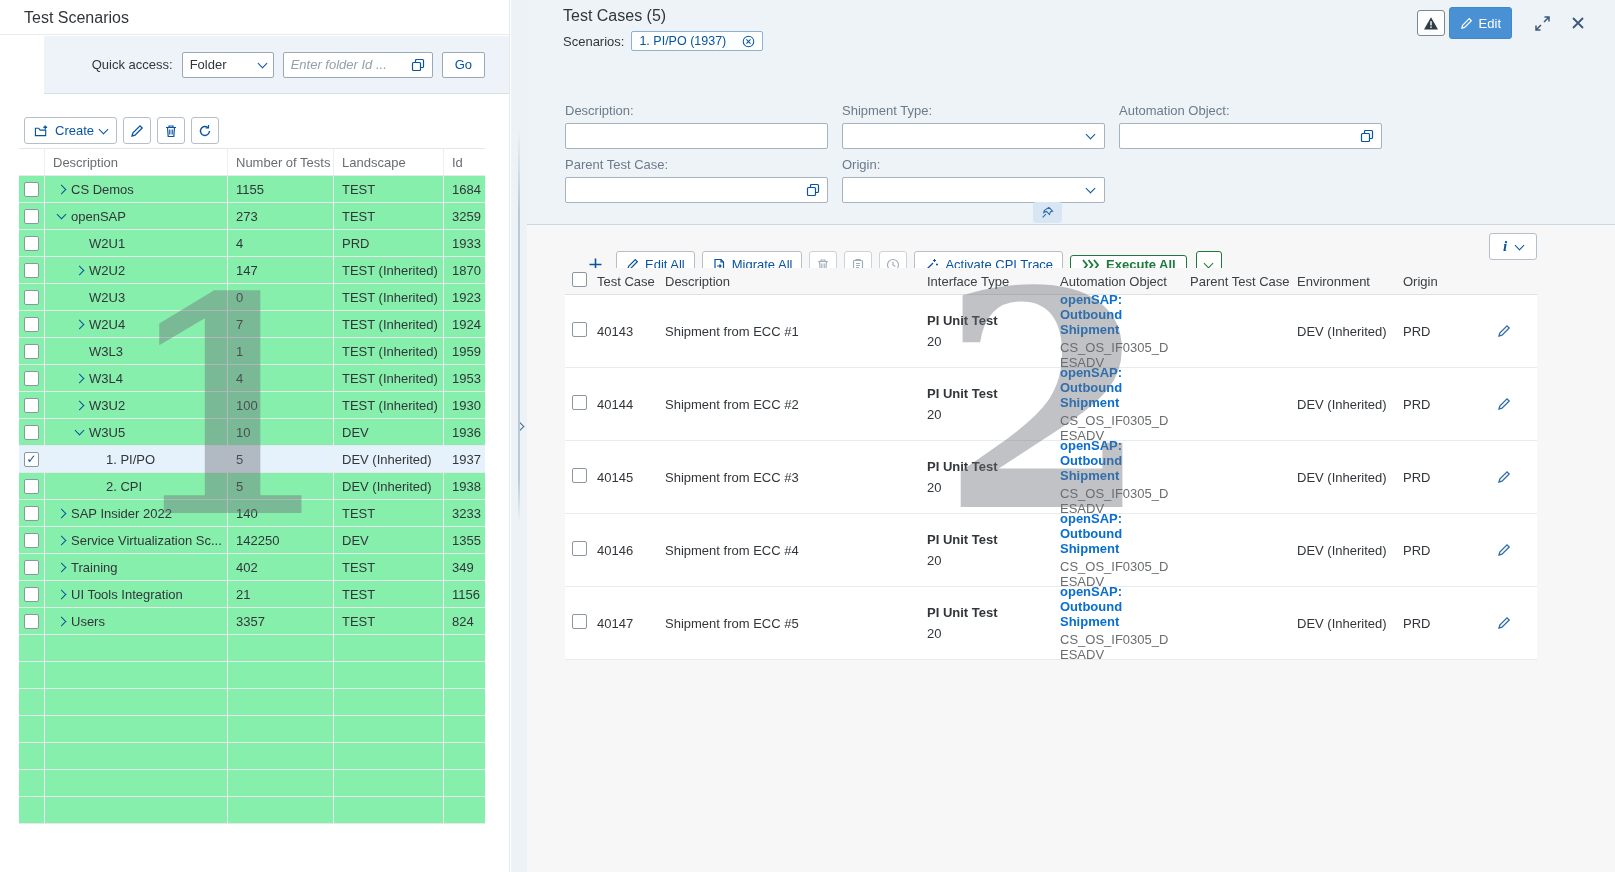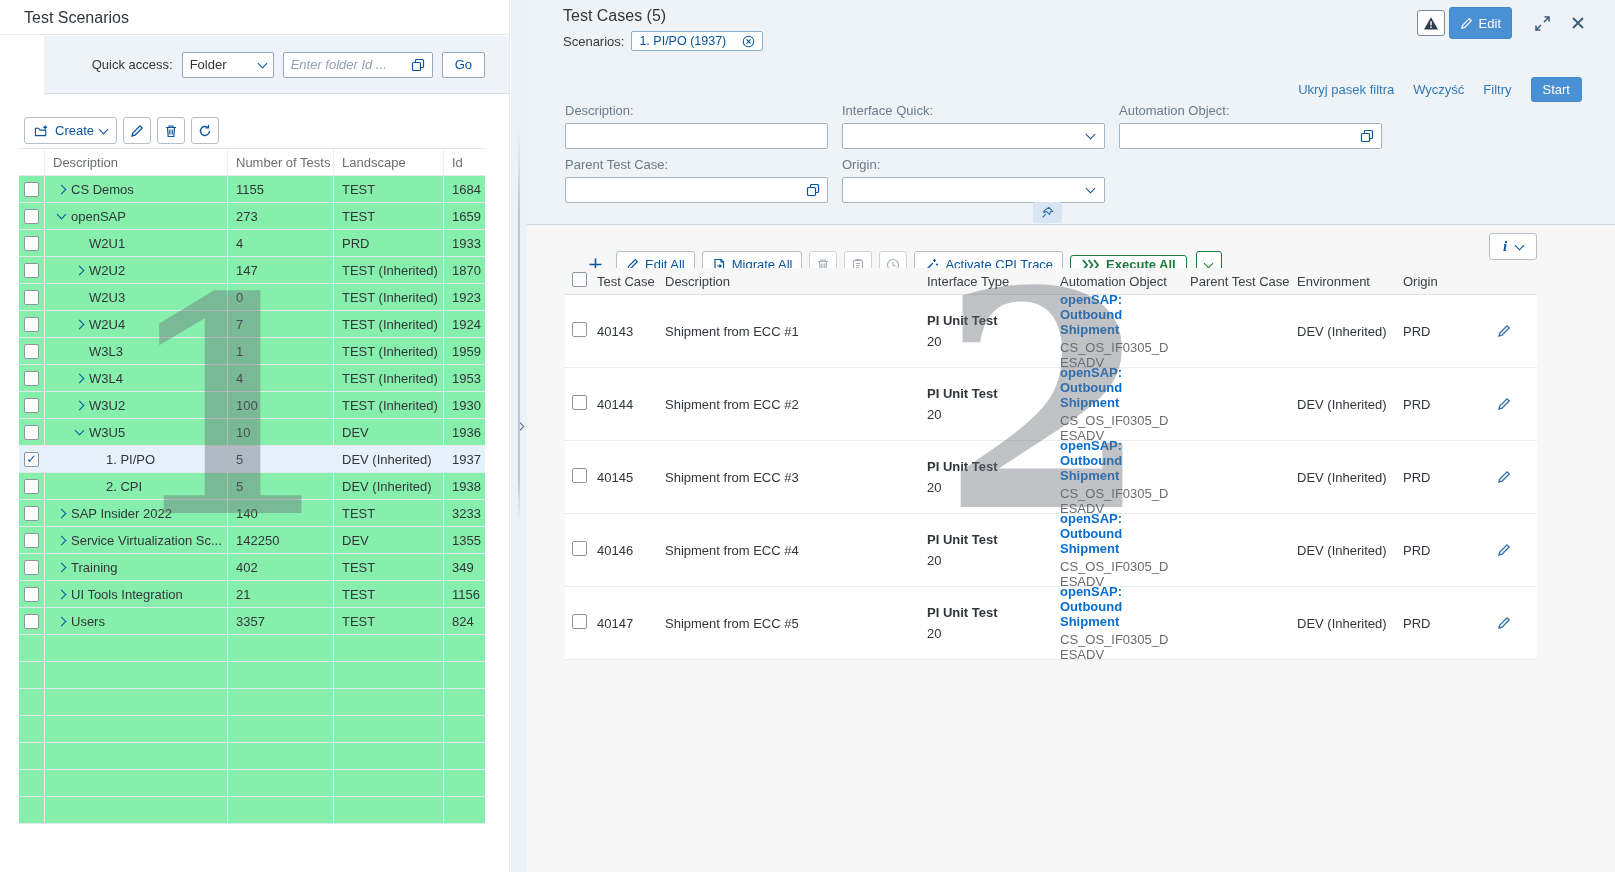--- a/index.html
+++ b/index.html
@@ -196,21 +196,21 @@
   <div class="lrow">
     <div class="c-sel">
             <span class="cb"></span>
           </div>
     <div class="tree lvl0">
       <span class="chev down"></span>
       <span class="t-desc">openSAP</span>
     </div>
     <div class="t-tests">273</div>
     <div class="t-land">TEST</div>
-    <div class="t-id">1659</div>
+    <div class="t-id">3259</div>
   </div>
 
   <div class="lrow">
     <div class="c-sel">
             <span class="cb"></span>
           </div>
     <div class="tree lvl1">
       <span class="chev hidden"></span>
       <span class="t-desc">W2U1</span>
     </div>
@@ -526,39 +526,33 @@
             <path d="M10.5 2h4.5v4.5M15 2l-5 5M6.5 15H2v-4.5M2 15l5-5"></path>
           </svg>
       </span>
       <span class="close-ic">
         <svg width="14" height="14" viewBox="0 0 14 14" fill="none" stroke="currentColor" stroke-width="1.8">
             <path d="M2 2l10 10M12 2L2 12"></path>
           </svg>
       </span>
     </div>
 
-    <div class="filter-links">
-      <span class="flink">Ukryj pasek filtra</span>
-      <span class="flink">Wyczyść</span>
-      <span class="flink">Filtry</span>
-      <span class="start-btn">Start</span>
-    </div>
 
     <div class="filters">
 
   <div class="ffield">
     <span class="flabel">Description:</span>
     <div class="fctrl">
       
       
     </div>
   </div>
 
   <div class="ffield">
-    <span class="flabel">Interface Quick:</span>
+    <span class="flabel">Shipment Type:</span>
     <div class="fctrl">
 
       <span class="chev down"></span>
     </div>
   </div>
 
   <div class="ffield">
     <span class="flabel">Automation Object:</span>
     <div class="fctrl">
       <span class="vh">

